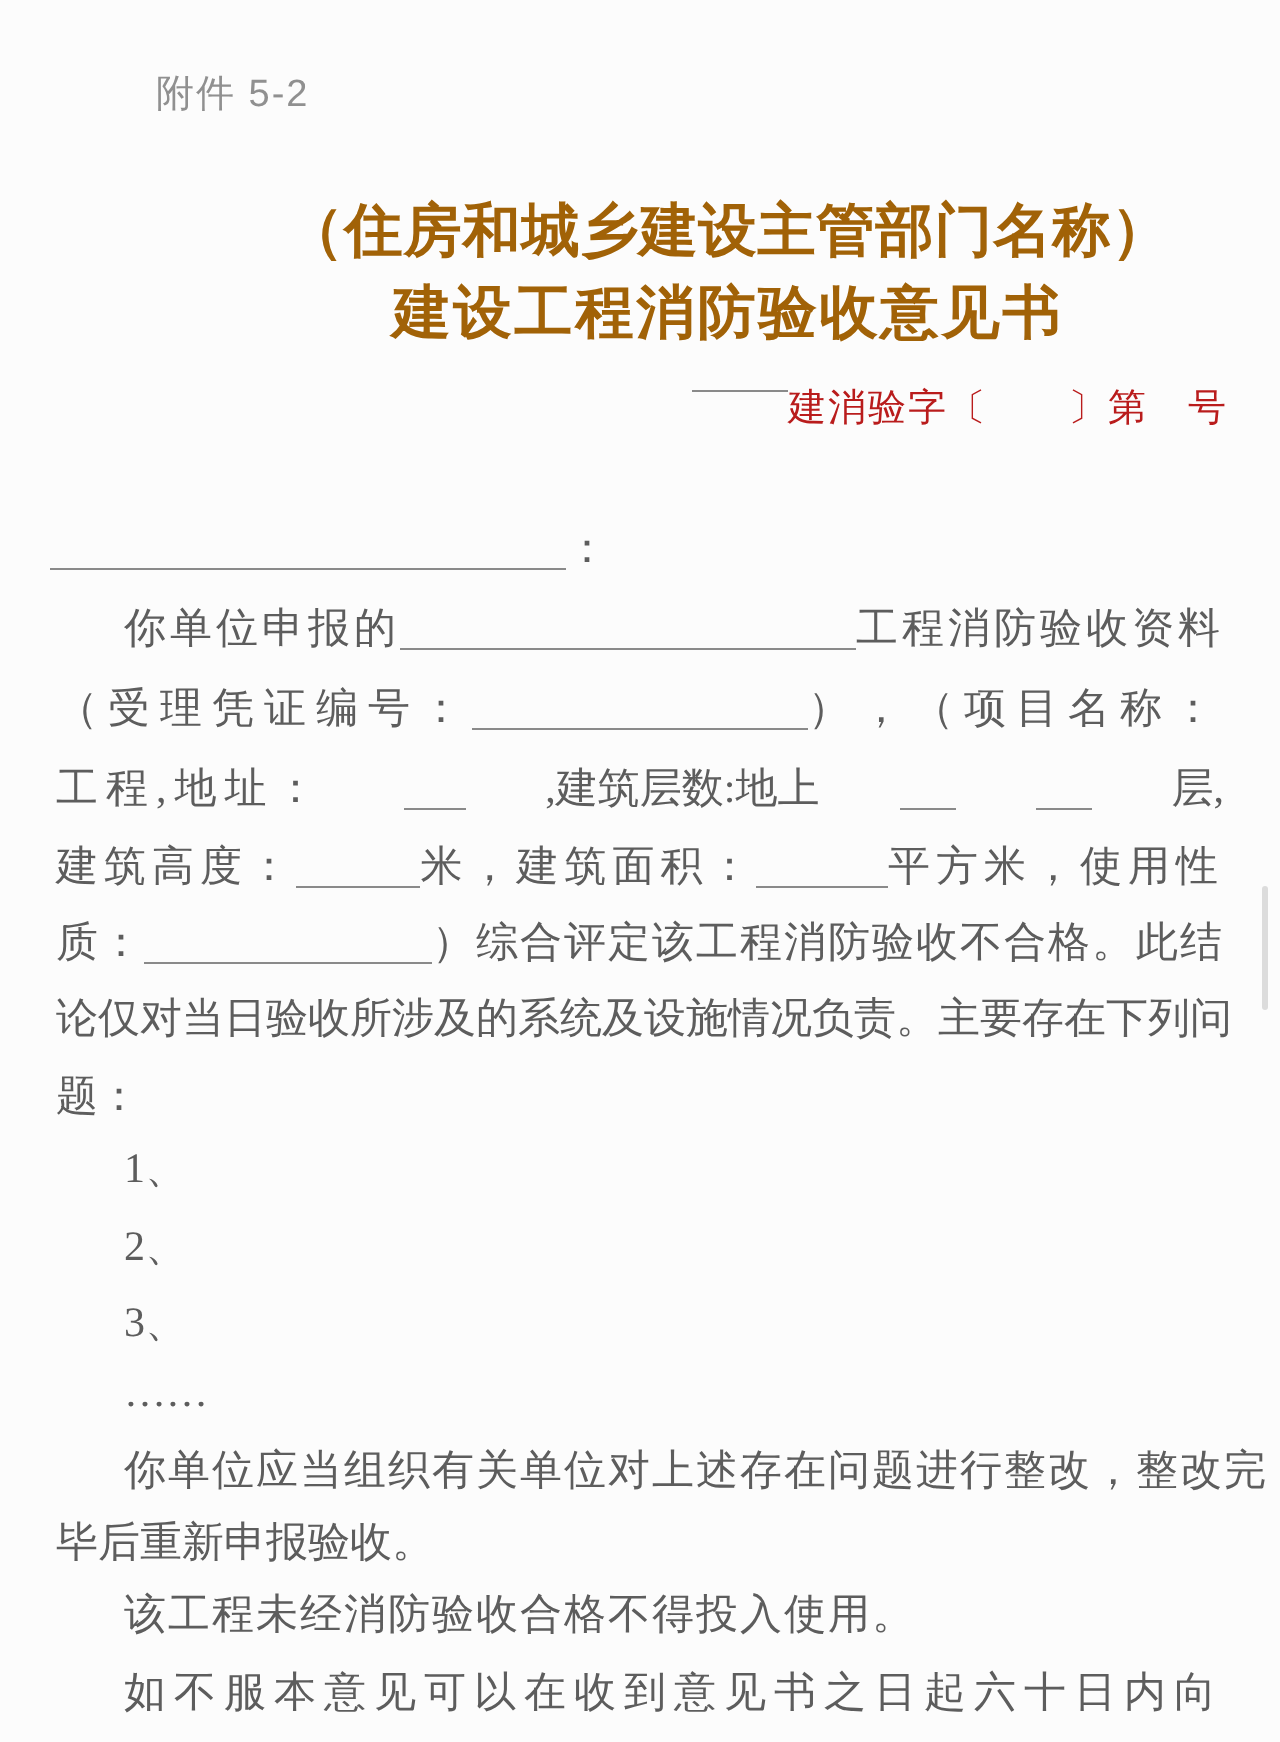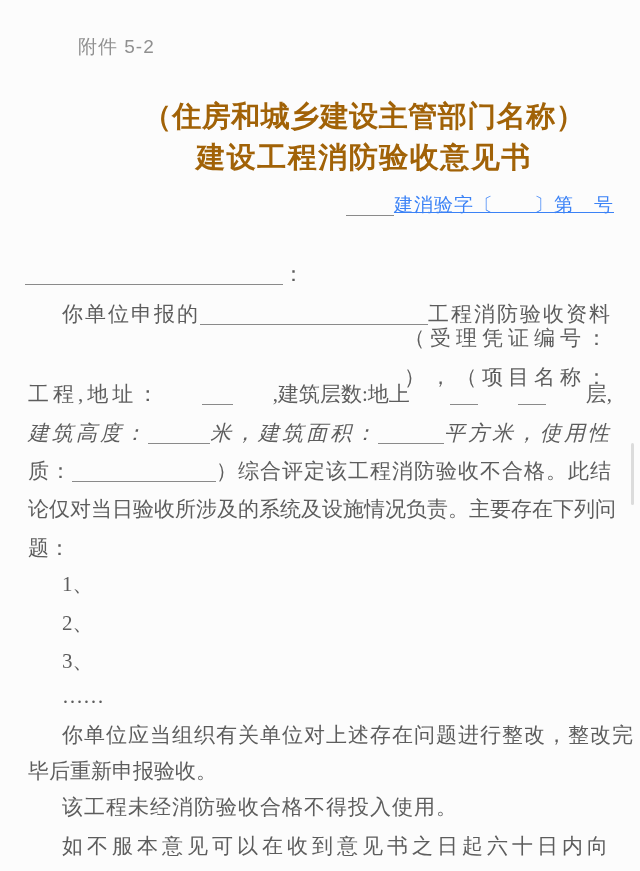--- a/index.html
+++ b/index.html
@@ -19,22 +19,22 @@
   }
   .title{
     position:absolute;left:0;width:100%;
     text-align:center;font-weight:bold;color:#a16207;
     font-size:29px;line-height:36px;padding-left:44px;
   }
   .title1{top:98px;letter-spacing:0.5px;}
   .title2{top:139px;letter-spacing:1.5px;}
   .refline{
     position:absolute;top:192px;right:26px;
-    display:flex;align-items:flex-end;
-    font-size:19px;line-height:26px;color:#3b82f6;letter-spacing:1px;text-decoration:underline;
+    display:flex;align-items:flex-start;
+    font-size:19px;line-height:26px;color:#b91c1c;letter-spacing:1px;
   }
   
   .bline{
     position:absolute;left:28px;right:28px;
     display:flex;align-items:flex-end;
     font-size:21px;line-height:30px;color:#5d5d5d;
     white-space:nowrap;
   }
   .bline .t{display:inline-block;}
   .indent{padding-left:34px;}
@@ -46,38 +46,38 @@
   }
   .ul.grow{flex:1 1 auto;}
   .w258{width:258px;}
   .w48{width:48px;height:3px;margin-bottom:2px;}
   .w28{width:28px;}
   .w72{flex:1 1 72px;}
   .w76{flex:1 1 76px;}
   
   .l-sal{top:259px;left:25px;}
   .l-p1a{top:299px;}
-  .l-p1b{top:323px;flex-direction:column;}
+  .l-p1b{top:339px;}
   .l-p1c{top:379px;gap:40px;}
   .l-p1d{top:418px;}
   .l-p1e{top:456px;}
   .l-p1f{top:494px;}
   .l-p1g{top:533px;}
   .l-i1{top:569px;}
   .l-i2{top:608px;}
   .l-i3{top:646px;}
   .l-i4{top:681px;}
   .l-p2a{top:720px;}
   .l-p2b{top:756px;}
   .l-p3{top:792px;text-align:right;}
   .l-p4{top:831px;}
   
   .ls1{letter-spacing:1px;}
   .ls2{letter-spacing:2px;}
-  .ls3{letter-spacing:3px;font-style:italic;}
+  .ls3{letter-spacing:3px;}
   .ls4{letter-spacing:4px;}
   .ls5{letter-spacing:5px;}
   
   .artifact{
     position:absolute;right:6px;top:443px;width:3px;height:62px;
     background:#dcdcdc;border-radius:2px;
   }
 </style>
 </head>
 <body>

